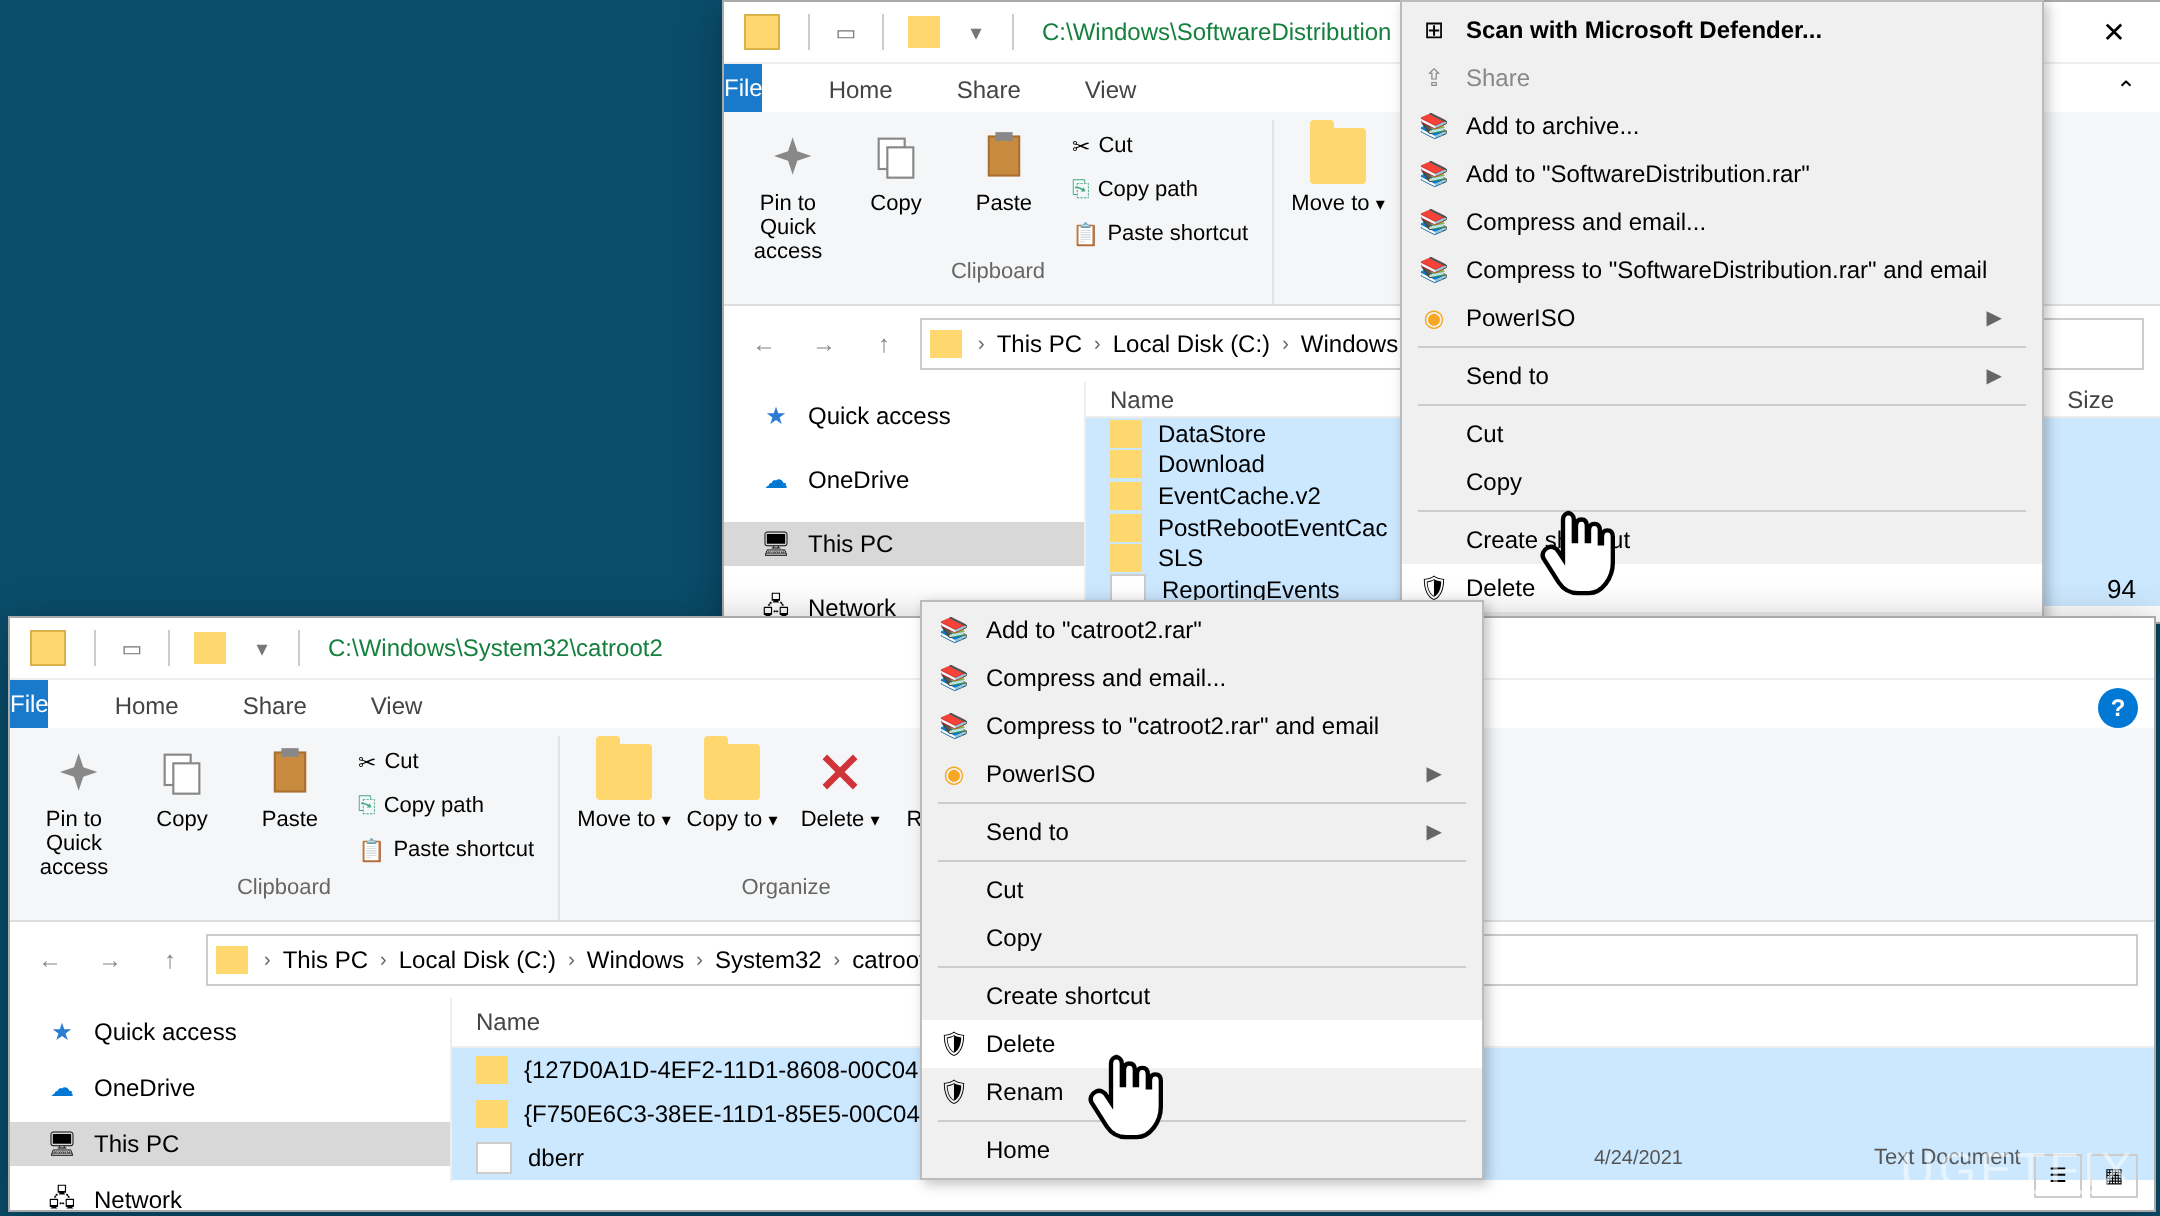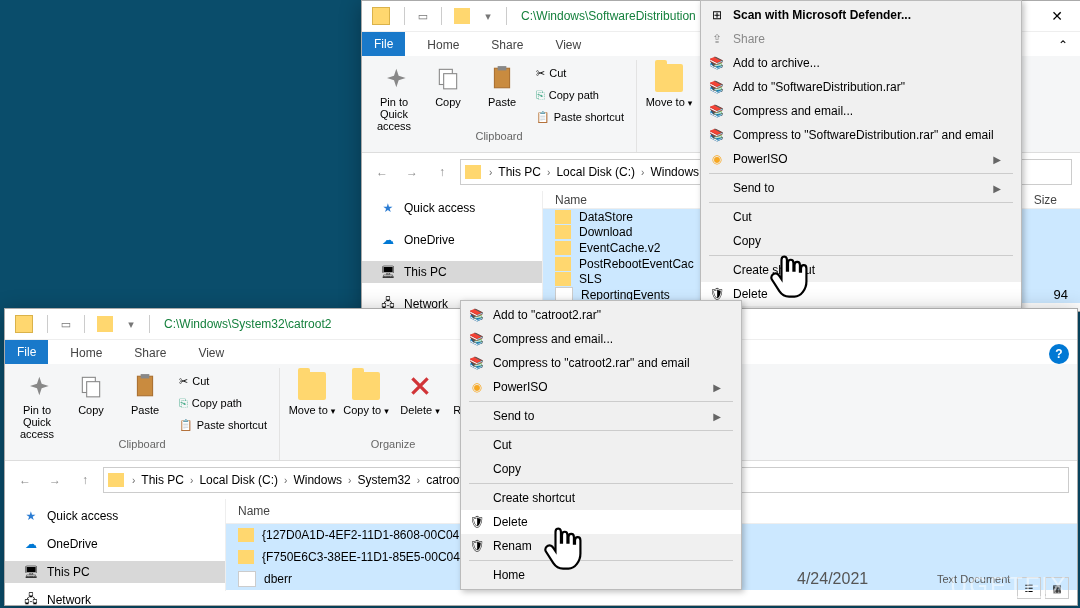--- a/index.html
+++ b/index.html
@@ -6,21 +6,21 @@
 .window { position:absolute; background:#fff; border:1px solid #aaa; box-shadow:0 4px 20px rgba(0,0,0,0.3); }
 .titlebar { height:30px; display:flex; align-items:center; background:#fff; border-bottom:1px solid #eee; }
 .titlebar .icon { width:16px; height:16px; margin:0 6px; background:#ffd76f; border:1px solid #dab24a; display:inline-block; }
 .titlebar .folder-icon { width:16px; height:16px; margin:0 4px; background:#ffd76f; display:inline-block; }
 .titlebar .sep { width:1px; height:18px; background:#ccc; margin:0 4px; }
 .titlebar .title { padding:0 6px; color:#15803d; font-size:12px; }
 .winbtns { margin-left:auto; display:flex; }
 .winbtn { width:46px; height:30px; display:flex; align-items:center; justify-content:center; color:#000; font-size:14px; cursor:pointer;}
 .tabs { height:24px; display:flex; align-items:flex-end; background:#fff; padding-left:0; }
 .tab { padding:4px 16px; color:#444; cursor:pointer; font-size:12px; }
-.tab.file { background:#1979ca; color:#fff; padding:5px 12px; margin-right:6px;}
+.tab.file { background:#1979ca; color:#fff; padding:5px 0; margin-right:17px;}
 .ribbon { height:92px; background:#f5f6f7; border-bottom:1px solid #ddd; display:flex; padding-top:4px; }
 .ribgroup { display:flex; flex-direction:column; align-items:center; padding:0 8px; border-right:1px solid #e3e3e3; }
 .ribgroup .items { display:flex; gap:6px; height:70px; align-items:flex-start;}
 .ribgroup .lbl { font-size:11px; color:#666; }
 .ribbtn-big { display:flex; flex-direction:column; align-items:center; width:48px; padding-top:2px; cursor:pointer; }
 .ribbtn-big .bicon { width:32px; height:32px; display:flex; align-items:center; justify-content:center; }
 .ribbtn-big .btxt { font-size:11px; text-align:center; line-height:12px; padding-top:2px; }
 .arrow-down { font-size:9px; }
 .ribbtn-small { display:flex; align-items:center; gap:4px; font-size:11px; cursor:pointer; height:22px; padding:0 4px;}
 .sm-stack { display:flex; flex-direction:column; gap:0; justify-content:flex-start; padding-top:2px;}
@@ -469,21 +469,21 @@
           <span class="ficon"></span>
           <span class="fname">{127D0A1D-4EF2-11D1-8608-00C04FC295...</span>
         </div>
       <div class="row sel">
           <span class="ficon"></span>
           <span class="fname">{F750E6C3-38EE-11D1-85E5-00C04FC295...</span>
         </div>
       <div class="row sel">
           <span class="ficon file"></span>
           <span class="fname">dberr</span>
-          <span style="width:140px;font-size:16px;color:#555;">4/24/2021</span>
+          <span style="width:140px;font-size:10px;color:#555;">4/24/2021</span>
           <span style="width:140px;font-size:11px;color:#555;">Text Document</span>
         </div>
     </div>
   </div>
   <div style="position:absolute; bottom:6px; right:8px; display:flex; gap:4px;">
     <div style="width:22px;height:20px;border:1px solid #ccc;display:flex;align-items:center;justify-content:center;font-size:10px;">☰</div>
     <div style="width:22px;height:20px;border:1px solid #ccc;display:flex;align-items:center;justify-content:center;font-size:10px;">▦</div>
   </div>
 </div>
 

